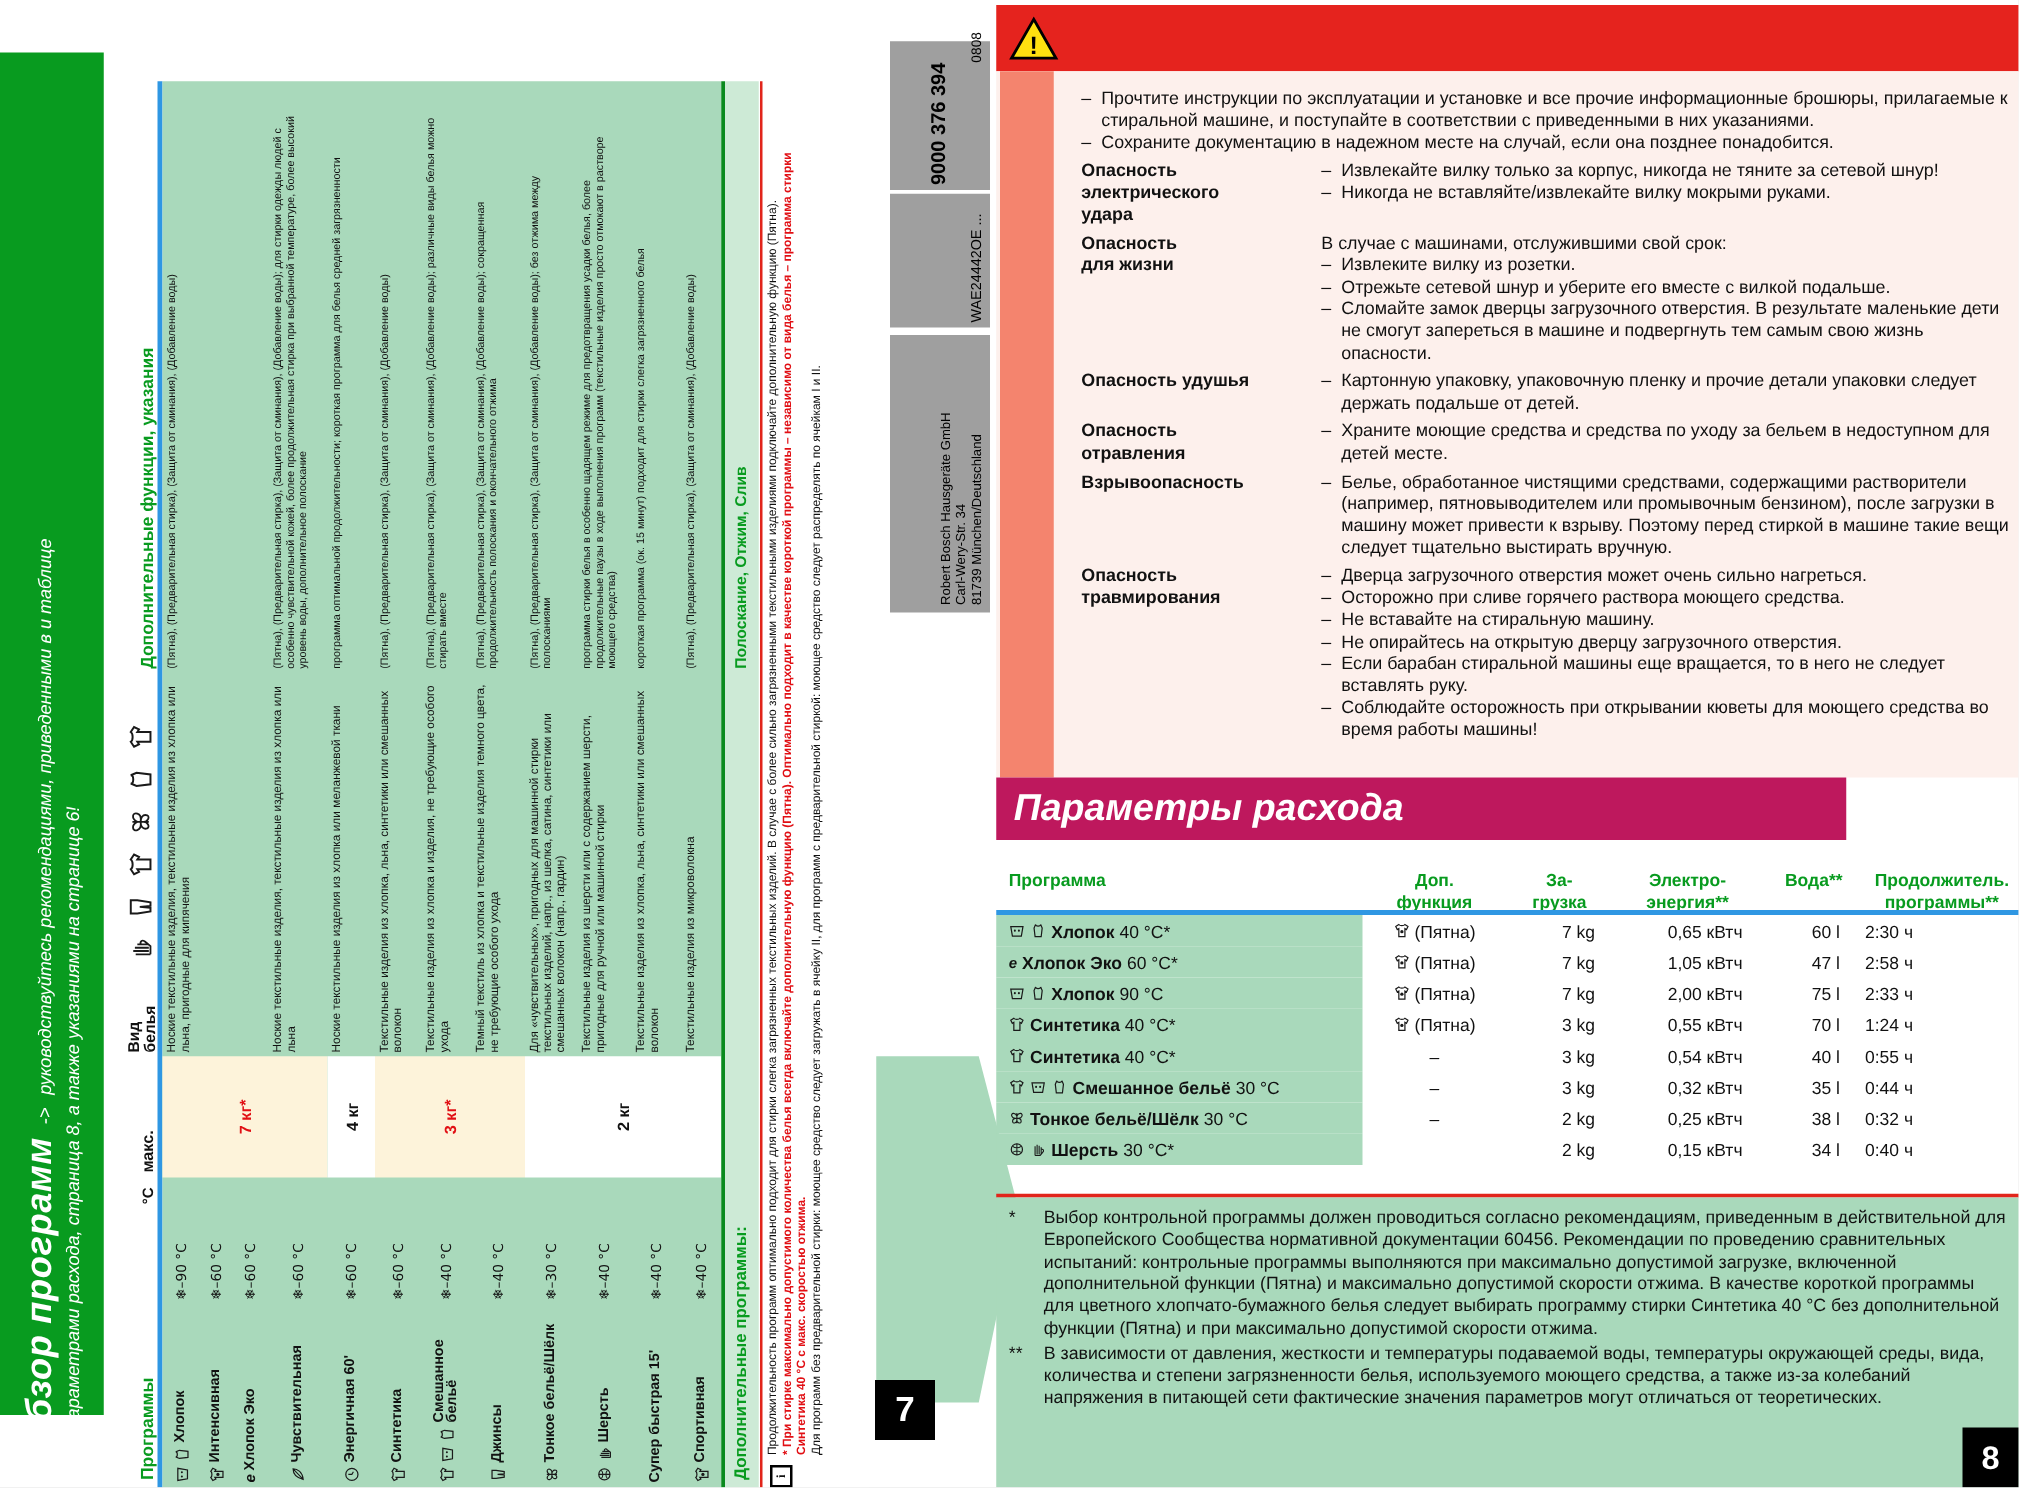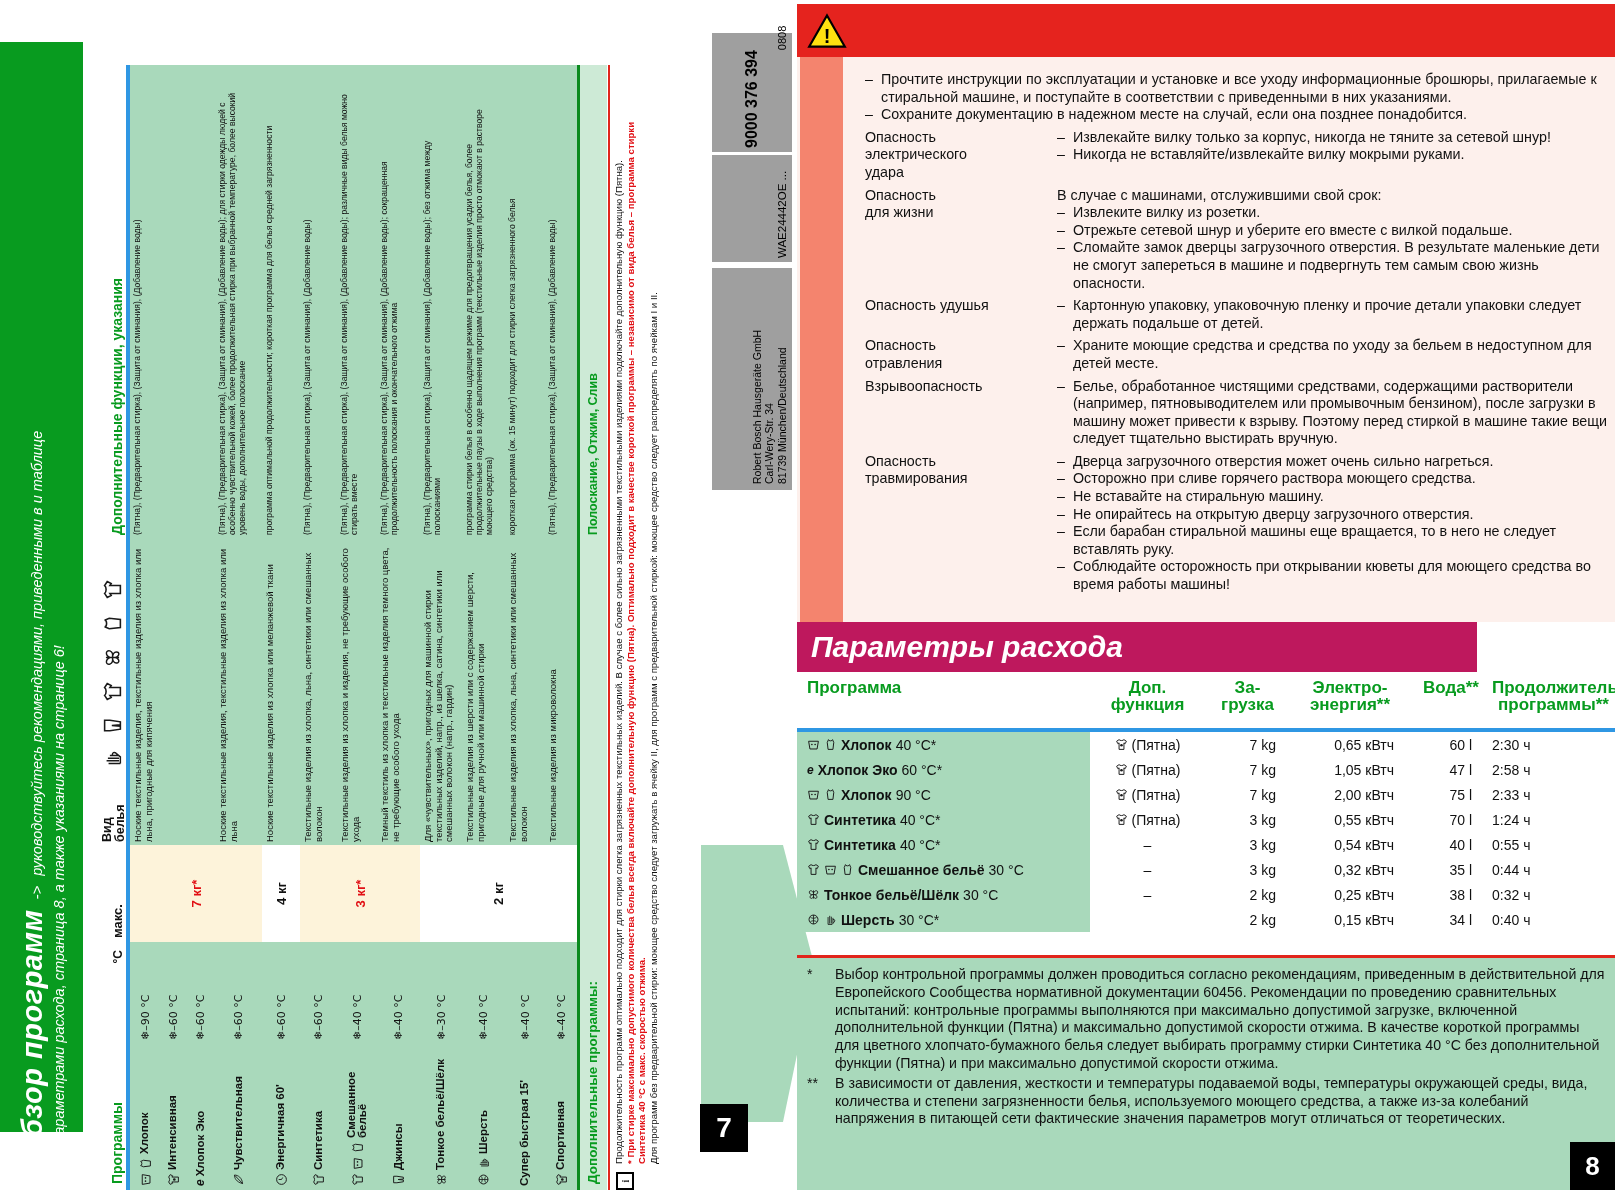--- a/index.html
+++ b/index.html
@@ -72,29 +72,29 @@
   #safety-header{position:absolute;left:797px;top:4px;width:818px;height:53px;background:#e5231e;
                  display:flex;align-items:center;gap:14px;padding-left:10px;box-sizing:border-box}
   .sh-title{color:#fff;font-size:30px;font-weight:bold;font-style:italic}
   #safety{position:absolute;left:797px;top:57px;width:818px;height:565px;background:#fdf0ec}
   .salmon{position:absolute;left:3px;top:0;width:43px;height:100%;background:#f4846e}
   .s-content{position:absolute;left:68px;top:14px;width:742px}
   .s-item{display:flex;font-size:14.3px;line-height:17.6px}
   .s-dash{width:16px;flex:none}
   .s-nodash{width:0;flex:none}
   .s-row{display:grid;grid-template-columns:192px 1fr;margin-top:5px}
-  .s-label{font-weight:normal;font-size:14.3px;line-height:17.6px;padding-right:6px;white-space:pre-line}
+  .s-label{font-weight:bold;font-size:14.3px;line-height:17.6px;padding-right:6px;white-space:pre-line}
 
   
   #params-header{position:absolute;left:797px;top:622px;width:680px;height:50px;background:#be185d;
                  display:flex;align-items:center;padding-left:14px;box-sizing:border-box}
   .ph-title{color:#fff;font-size:30px;font-weight:bold;font-style:italic}
   .c-grid{display:grid;grid-template-columns:293px 115px 85px 120px 82px 123px}
-  #c-head{position:absolute;left:797px;top:680px;width:818px;color:#089b1f;font-weight:bold;
-          font-size:17px;line-height:16.5px}
+  #c-head{position:absolute;left:797px;top:696px;width:818px;color:#089b1f;font-weight:bold;
+          font-size:14px;line-height:16.5px}
   #c-head div{white-space:pre-line}
   .ch-prog{padding-left:10px}
   .ch-c{text-align:center}
   #c-blue{position:absolute;left:797px;top:728px;width:818px;height:4px;background:#2f97e3}
   #c-rows{position:absolute;left:797px;top:732px;width:818px}
   .c-row{align-items:center;min-height:25px;font-size:14px}
   .c-prog{background:#a9d9bb;height:100%;display:flex;align-items:center;flex-wrap:wrap;
           gap:0 4px;padding:2px 4px 2px 10px;box-sizing:border-box}
   .c-name{font-weight:bold}
   .c-note{width:100%;font-weight:normal;white-space:pre-line;line-height:16px}
@@ -357,21 +357,21 @@
     <svg width="40" height="36" viewBox="0 0 36 32">
       <polygon points="18,2 34,30 2,30" fill="#ffe010" stroke="#000" stroke-width="2"></polygon>
       <text x="18" y="27" text-anchor="middle" font-size="18" font-weight="bold" fill="#000">!</text>
     </svg>
   </div>
   <div id="safety">
     <div class="salmon"></div>
     <div class="s-content" id="safety-content">
         <div class="s-item">
           <span class="s-dash">–</span>
-          <span>Прочтите инструкции по эксплуатации и установке и все уходу информационные брошюры, прилагаемые к стиральной машине, и поступайте в соответствии с приведенными в них указаниями.</span>
+          <span>Прочтите инструкции по эксплуатации и установке и все прочие информационные брошюры, прилагаемые к стиральной машине, и поступайте в соответствии с приведенными в них указаниями.</span>
         </div>
         <div class="s-item">
           <span class="s-dash">–</span>
           <span>Сохраните документацию в надежном месте на случай, если она позднее понадобится.</span>
         </div>
         <div class="s-row">
           <div class="s-label">Опасность
 электрического
 удара</div>
           <div>

